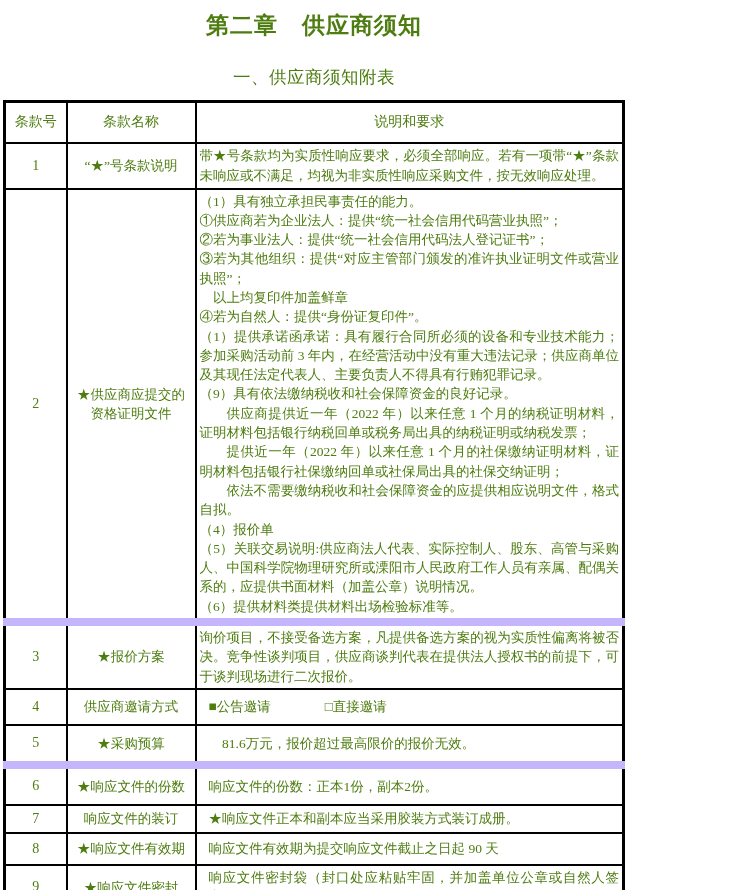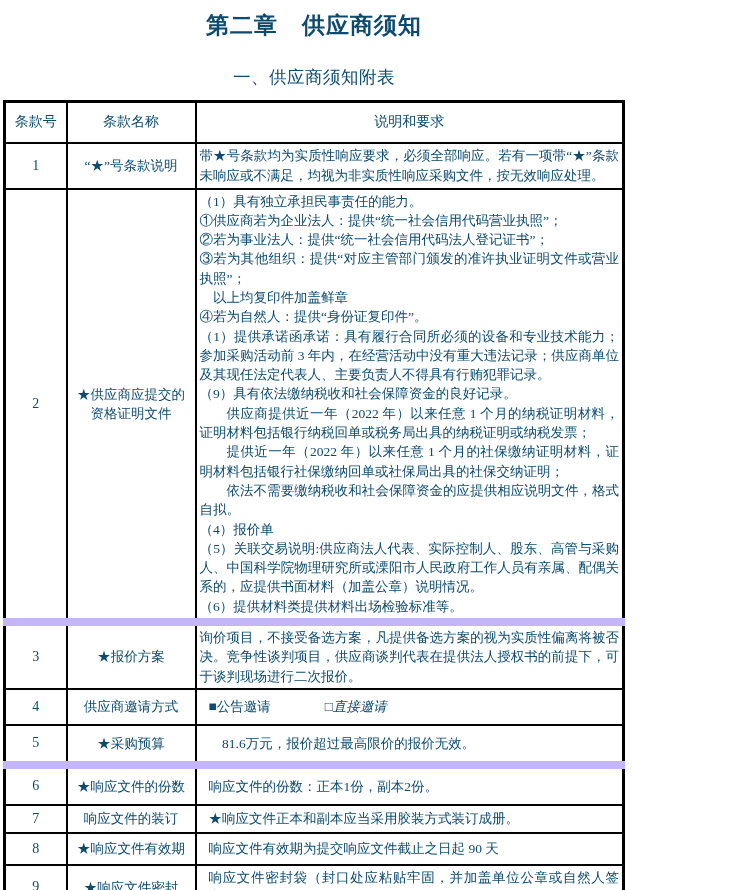--- a/index.html
+++ b/index.html
@@ -1,20 +1,20 @@
 <!DOCTYPE html>
 <html lang="zh"><head>
 <meta charset="utf-8">
 <style>
   html,body { margin:0; padding:0; background:#ffffff; }
   .page {
     position:relative;
     width:628px; height:890px;
     background:#ffffff;
-    color:#0c4a6e;
+    color:#4d7c0f;
     font-family:"Liberation Serif","DejaVu Serif",serif;
     overflow:hidden;
   }
   .chapter-title {
     margin:10px 0 0 0;
     text-align:center;
     font-family:"Liberation Sans","DejaVu Sans",sans-serif;
     font-size:23px;
     font-weight:bold;
     letter-spacing:1px;
@@ -65,21 +65,21 @@
   td.c-content p {
     margin:0;
     line-height:19.3px;
     text-align:justify;
   }
   td.c-content p.ind-1 { text-indent:1em; }
   td.c-content p.ind-2 { text-indent:2em; }
   tr.thick-top td { border-top:8px solid #c4b5fd; }
   tr.pad td.c-content { padding-left:12px; }
   .checkbox-option { white-space:nowrap;margin-top:16px; }
-  .checkbox-option + .checkbox-option { margin-left:4em;font-style:italic; }
+  .checkbox-option + .checkbox-option { margin-left:4em; }
   
   .trow-0 { height:46px; }
   .trow-1 { height:420px; }
   .trow-2 { height:56px; }
   .trow-3 { height:36px; }
   .trow-4 { height:40px; }
   .trow-5 { height:40px; }
   .trow-6 { height:28px; }
   .trow-7 { height:32px; }
   .trow-8 { height:34px; }

